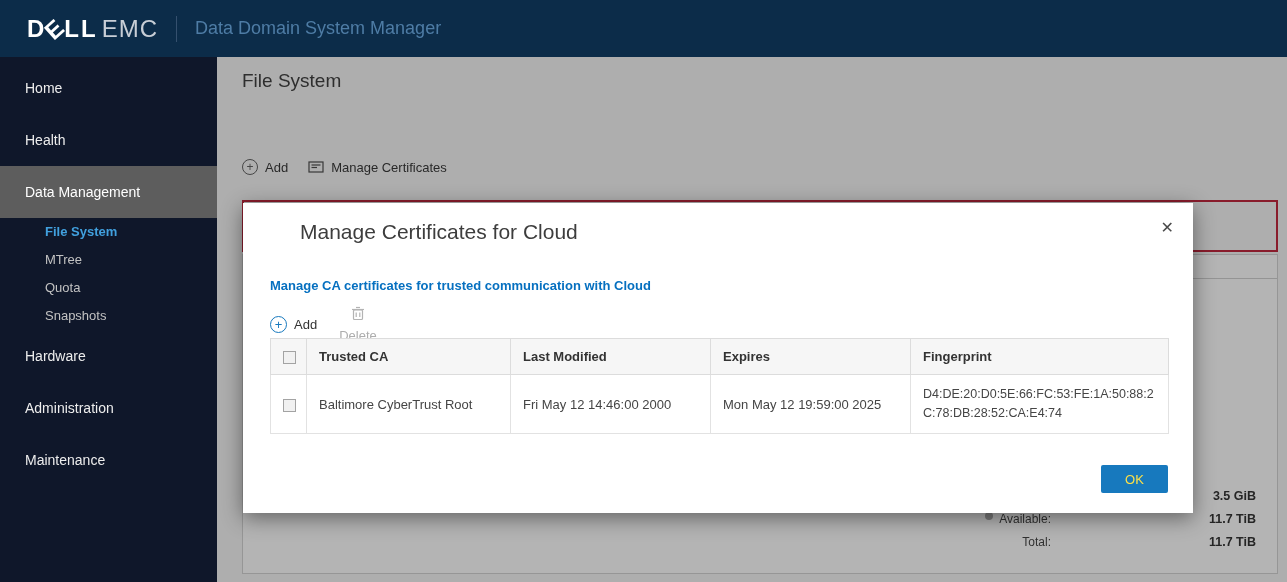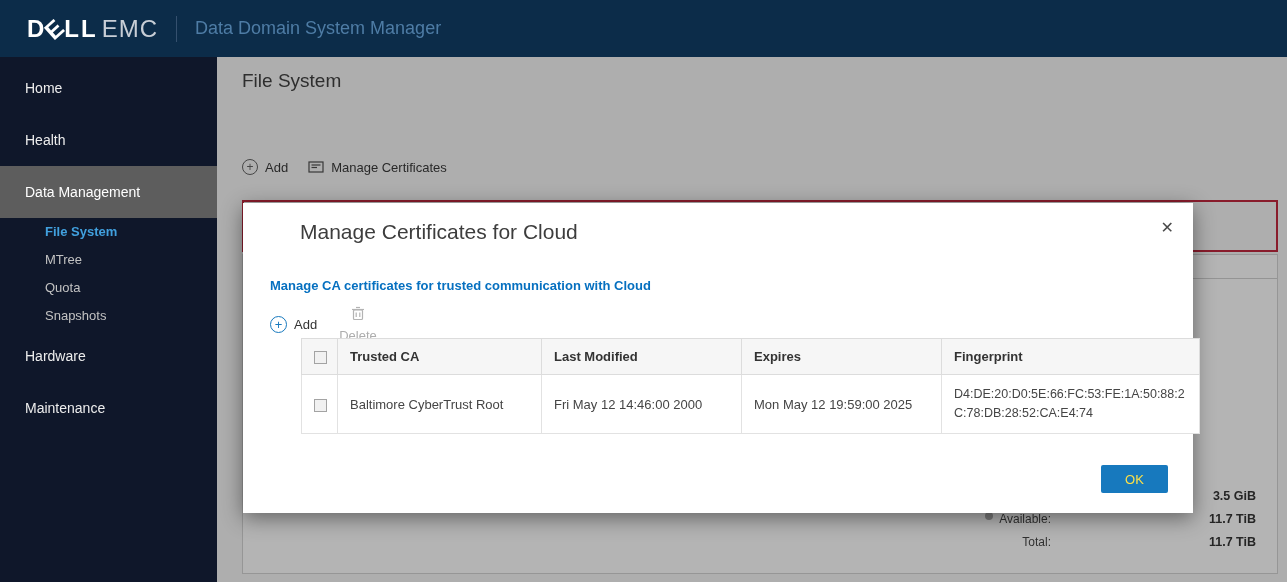--- a/index.html
+++ b/index.html
@@ -72,21 +72,21 @@
   }
   .modal-title { position: absolute; left: 27px; top: 17px; font-size: 21px; color: #3D3D3D; font-weight: 400; margin-left: 30px; }
   .modal-close { position: absolute; right: 14px; top: 10px; font-size: 16px; color: #4A4A4A;
                  cursor: pointer; padding: 5px; }
   .modal-desc { position: absolute; left: 27px; top: 75px; font-size: 13px; font-weight: bold; color: #0670C0; }
   .modal-toolbar { position: absolute; left: 27px; top: 103px; display: flex; align-items: center;
                    gap: 22px; font-size: 13px; color: #333333; }
   .tool.disabled { color: #ADADAD; cursor: default; flex-direction: column; }
 
   .cert-table { position: absolute; left: 27px; top: 135px; width: 898px;
-                border-collapse: collapse; table-layout: fixed; font-size: 13px; margin-left: 31px; }
+                border-collapse: collapse; table-layout: fixed; font-size: 13px; }
   .cert-table th { background: #F6F6F6; border: 1px solid #DCDCDC; padding: 10px 12px;
                    text-align: left; color: #333333; font-weight: bold; }
   .cert-table td { border: 1px solid #E2E2E2; padding: 10px 12px; color: #454545;
                    background: #ffffff; vertical-align: middle; }
   .fingerprint { word-break: break-all; line-height: 19px; font-size: 12.5px; }
   .checkbox { display: inline-block; width: 13px; height: 13px; border: 1px solid #A3A3A3;
               background: #F1F1F1; vertical-align: middle; cursor: pointer; }
 
   .ok-btn { position: absolute; right: 25px; bottom: 20px; width: 67px; height: 28px;
             background: #1779BE; color: #fde047; border: none; font-size: 13px;
@@ -109,20 +109,21 @@
     <div class="nav-item">Home</div>
     <div class="nav-item">Health</div>
     <div class="nav-item active">Data Management</div>
     <div class="nav-sub">
       <div class="nav-subitem active">File System</div>
       <div class="nav-subitem">MTree</div>
       <div class="nav-subitem">Quota</div>
       <div class="nav-subitem">Snapshots</div>
     </div>
     <div class="nav-item">Hardware</div>
+    <div class="nav-item">Administration</div>
     <div class="nav-item">Maintenance</div>
   </nav>
 
   <main class="main">
     <div class="page-title">File System</div>
 
 
     <div class="page-toolbar">
       <div class="tool">
         <span class="plus-circle gray">

